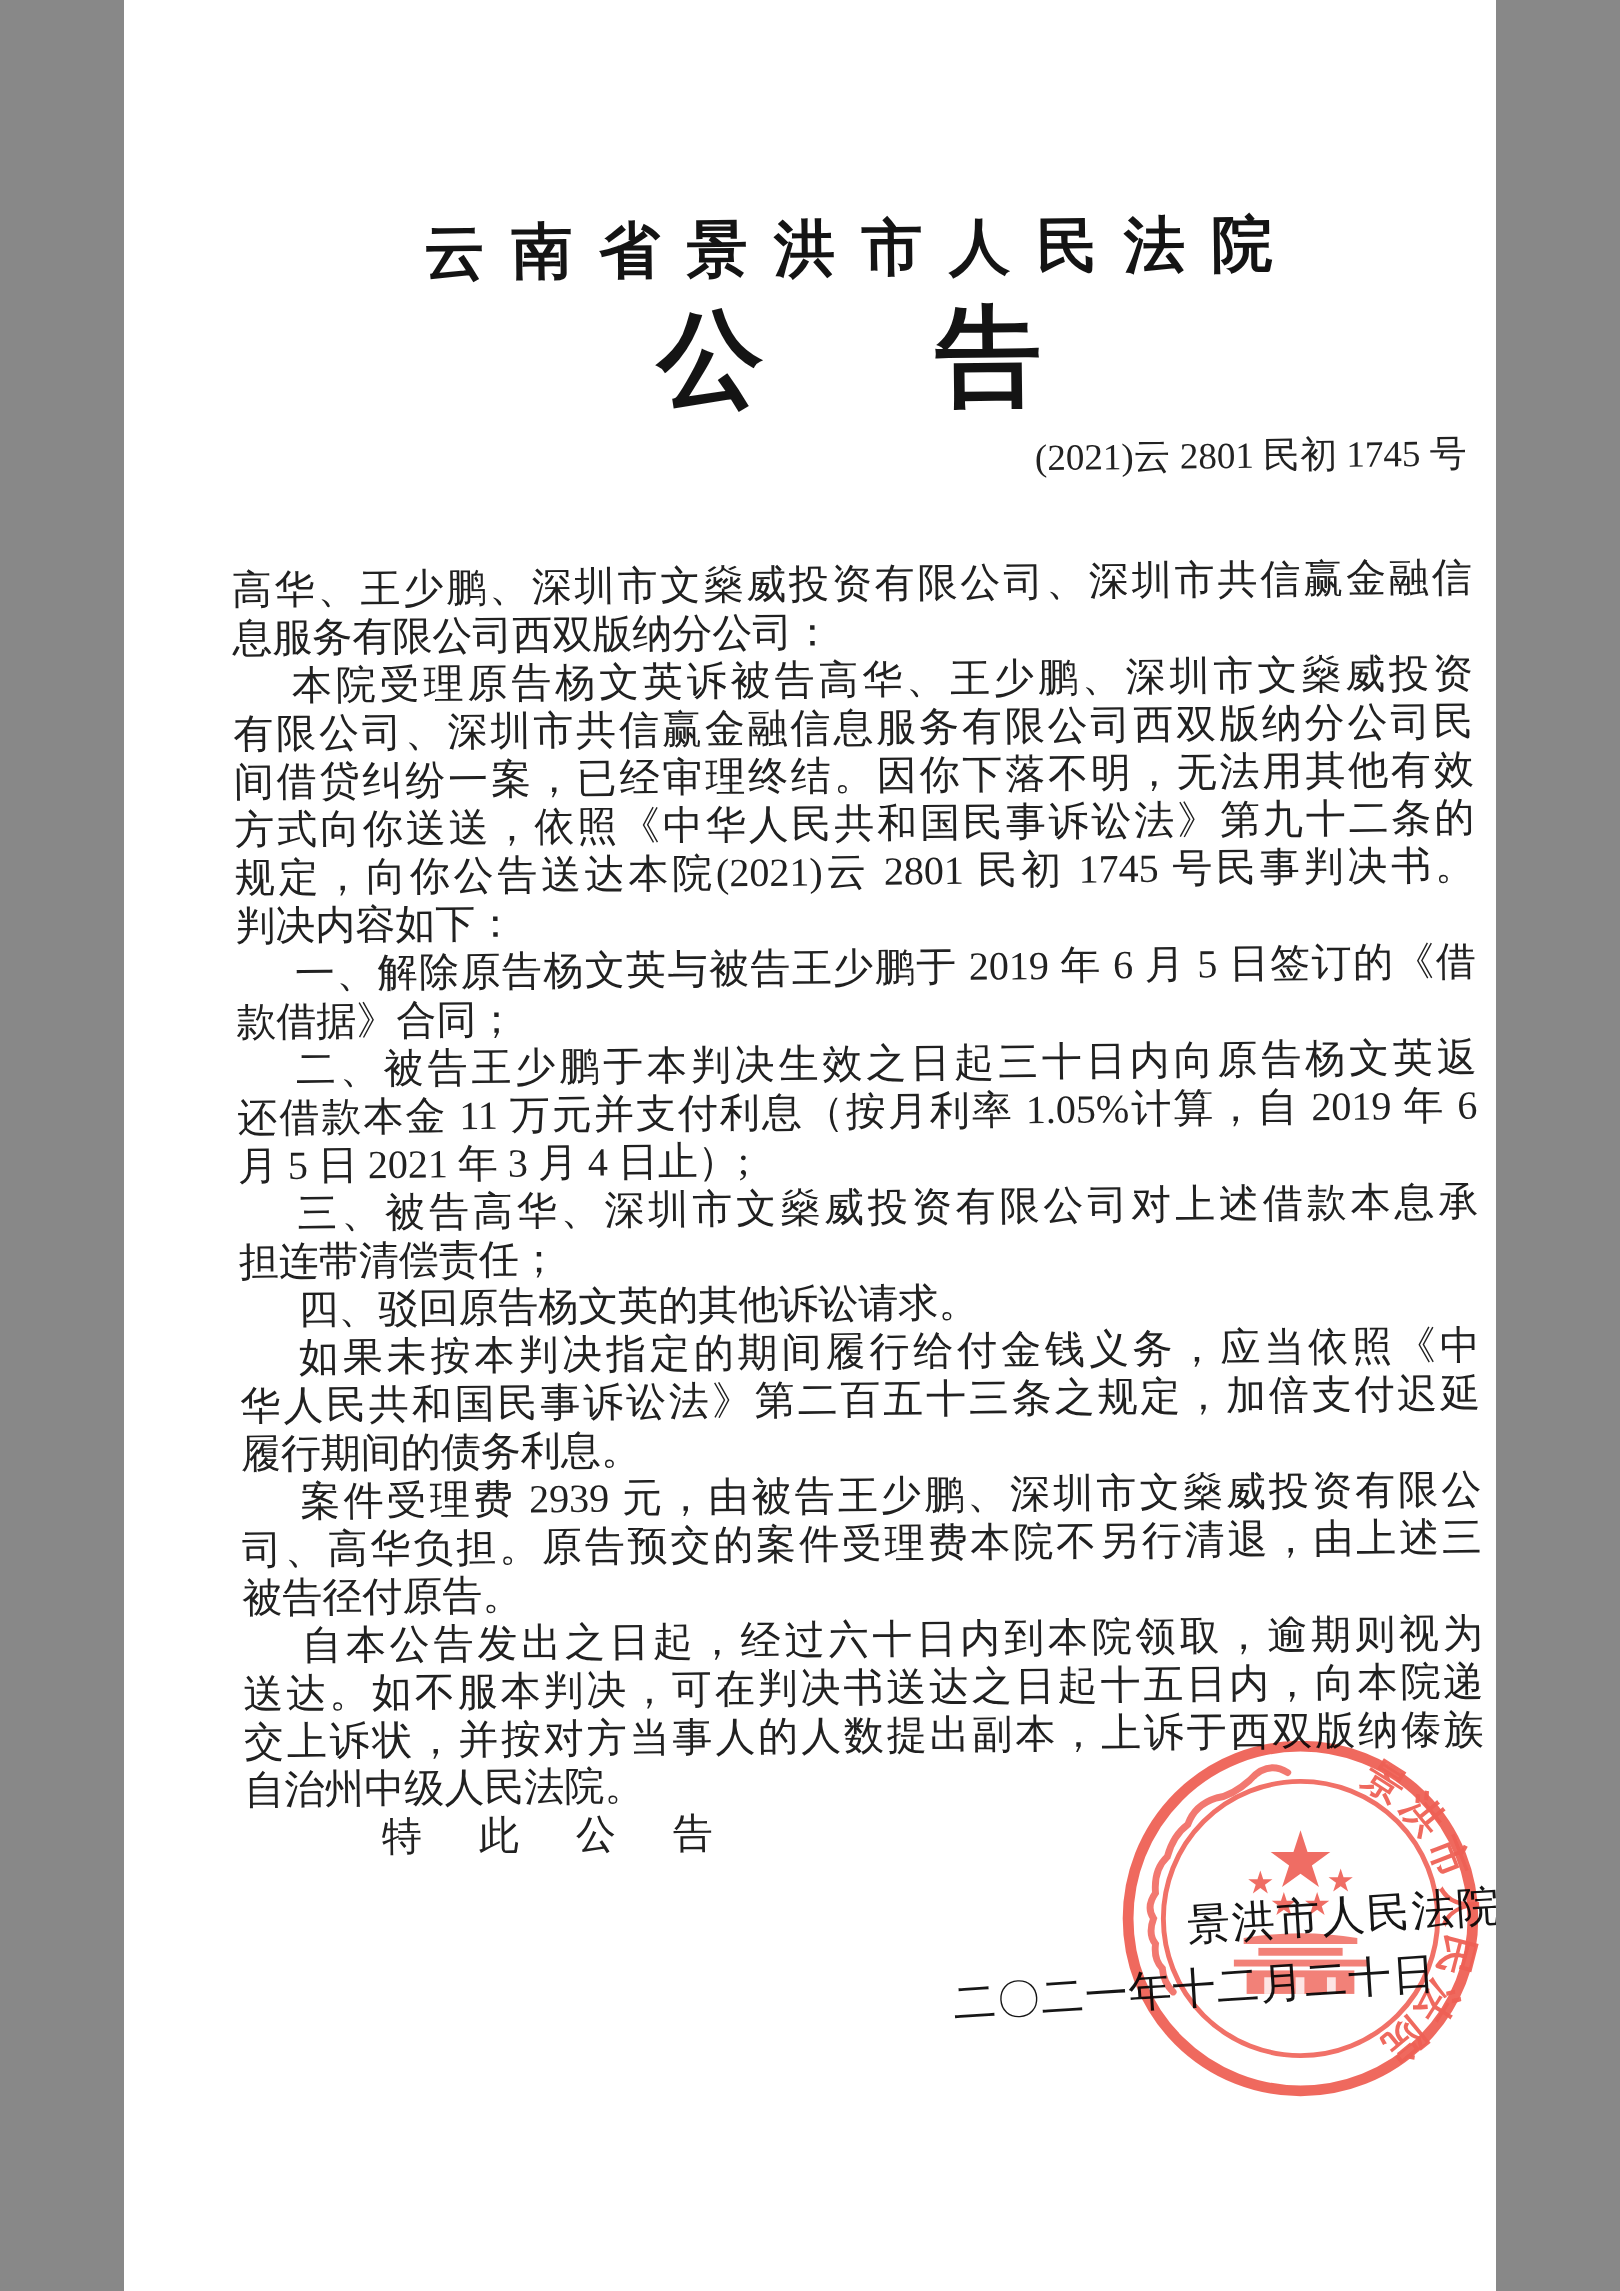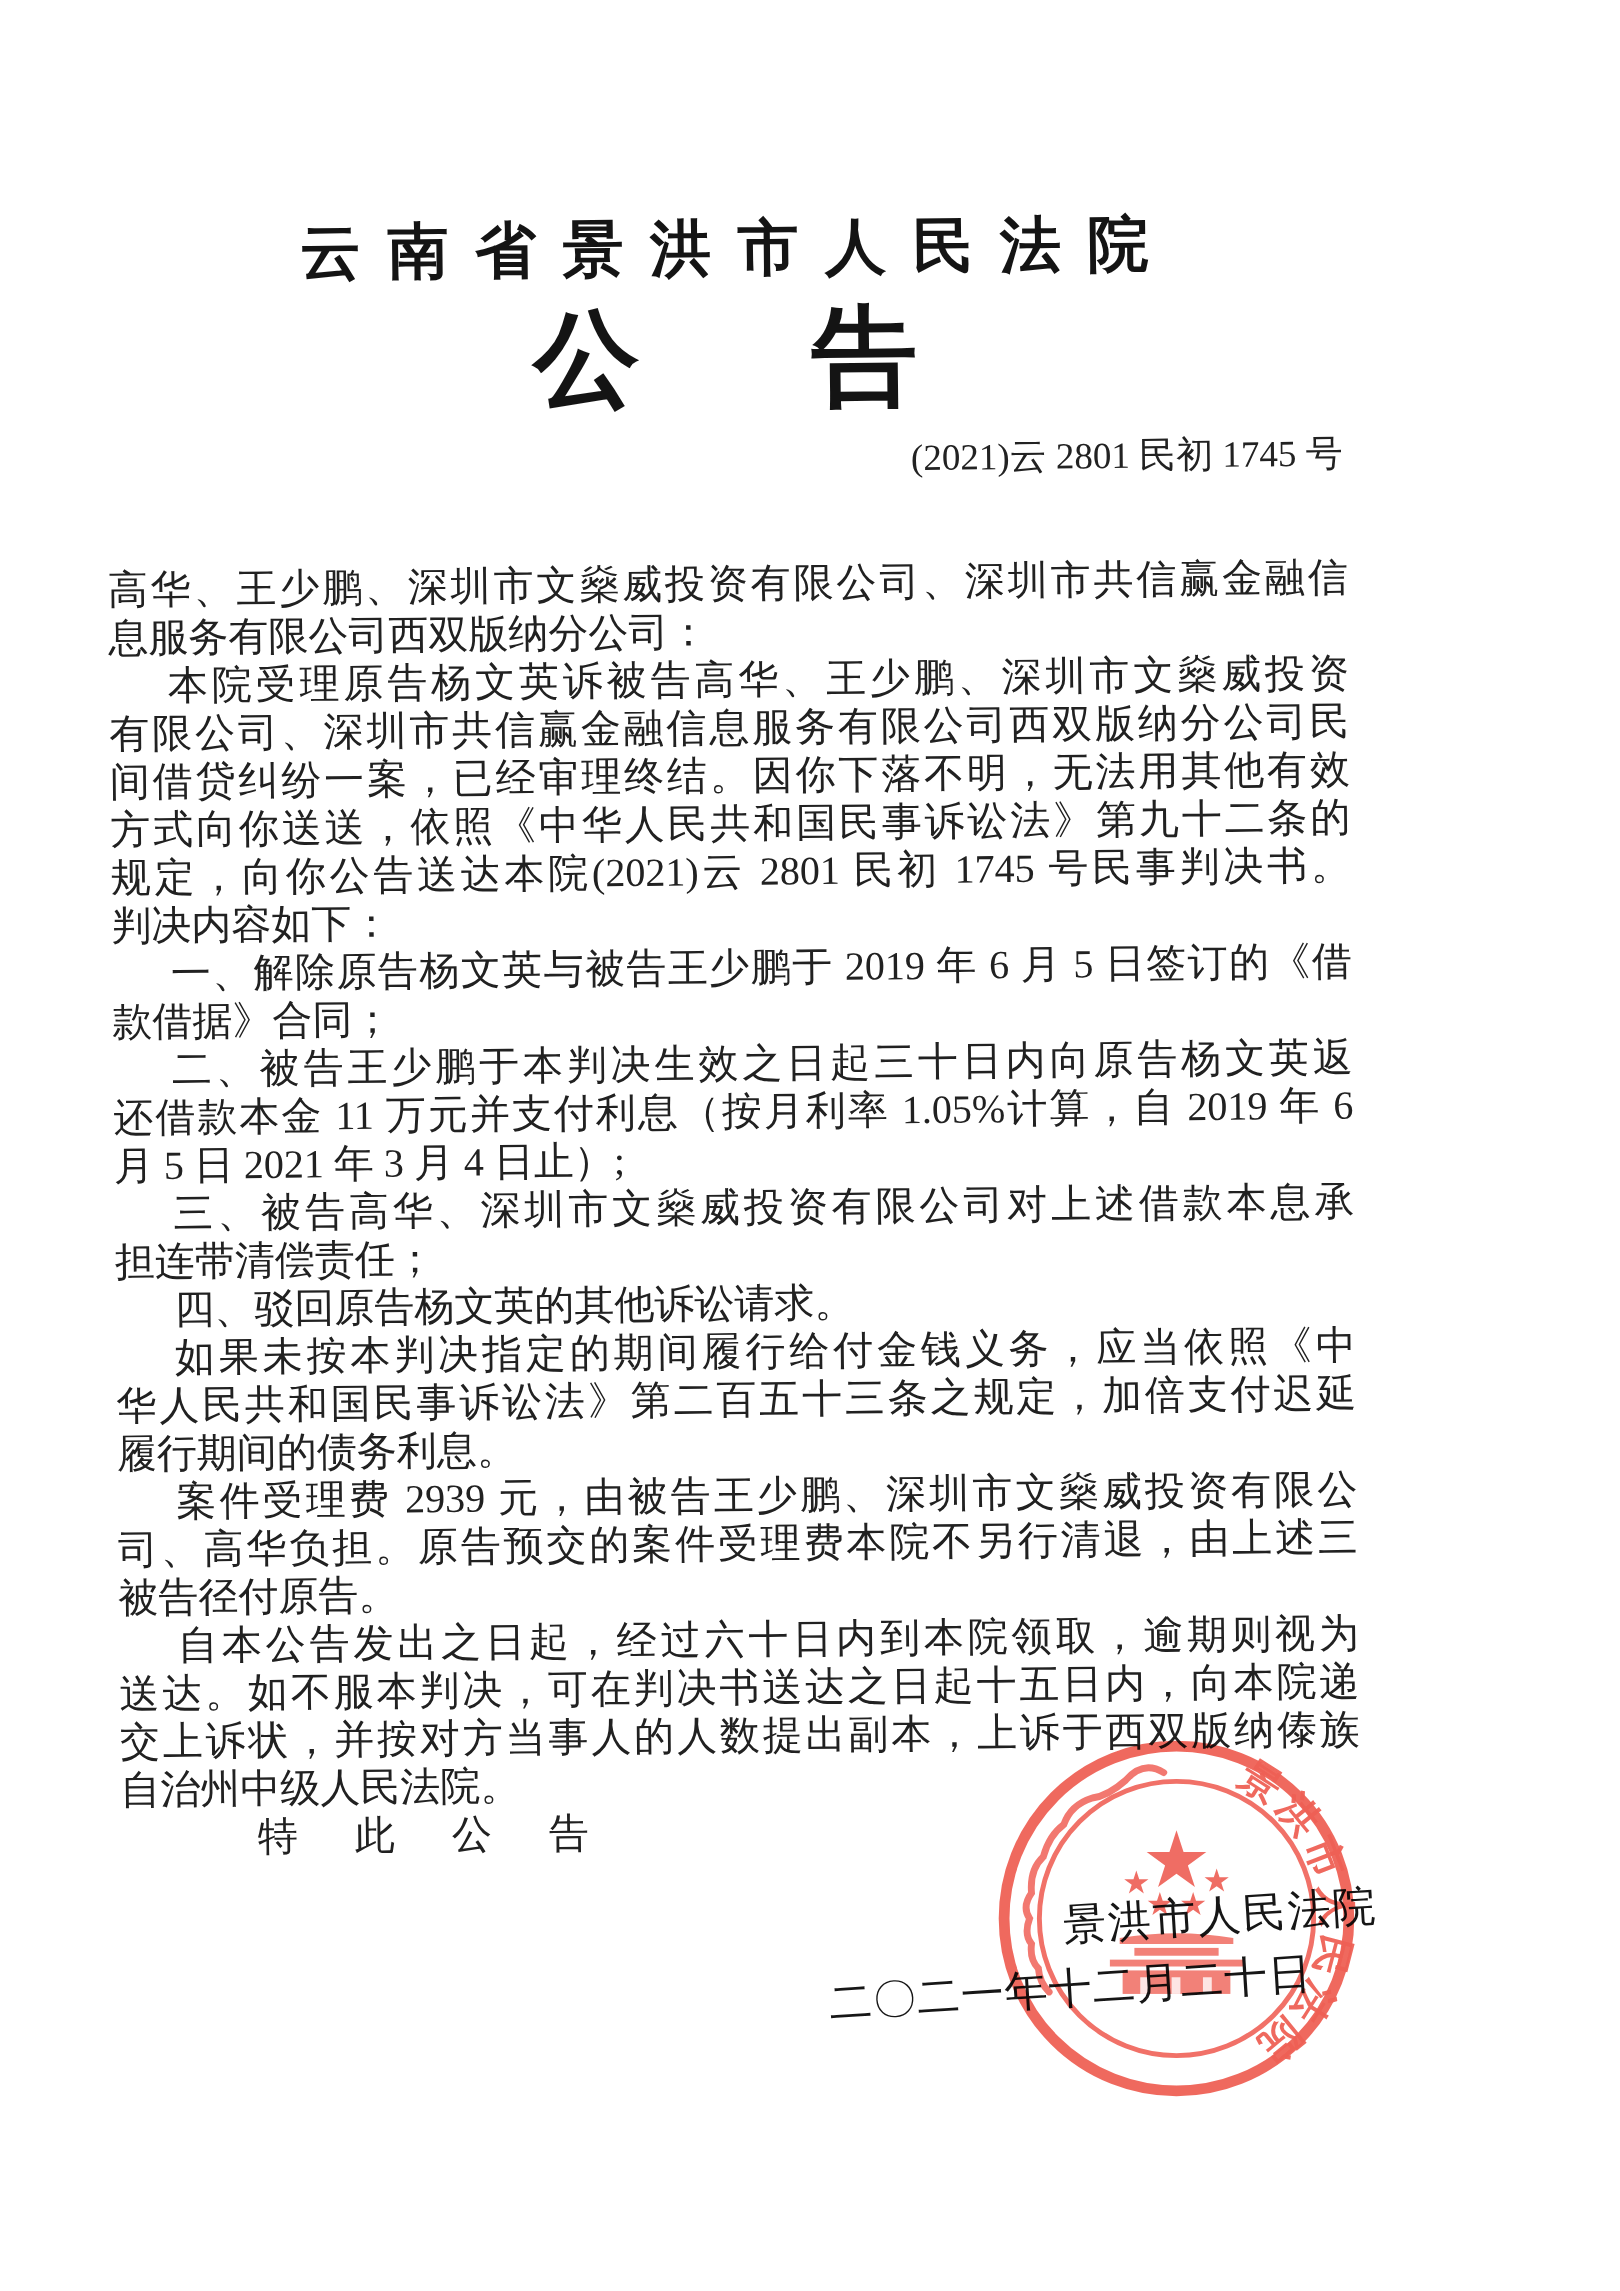--- a/index.html
+++ b/index.html
@@ -1,18 +1,18 @@
 <!DOCTYPE html>
 <html><head>
 <meta charset="utf-8">
 <style>
   html,body { margin:0; padding:0; background:#888; }
   .page {
     position:relative;
-    width:1620px; height:2292px;
+    width:1372px; height:2292px;
     margin:0 auto;
     background:#ffffff;
     overflow:hidden;
     font-family:"Liberation Serif","DejaVu Serif",serif;
     color:#1f1f1f;
   }
   .content {
     position:absolute; left:113px; top:0; width:1240px;
     transform:rotate(-0.6deg);
     transform-origin:50% 1078px;

